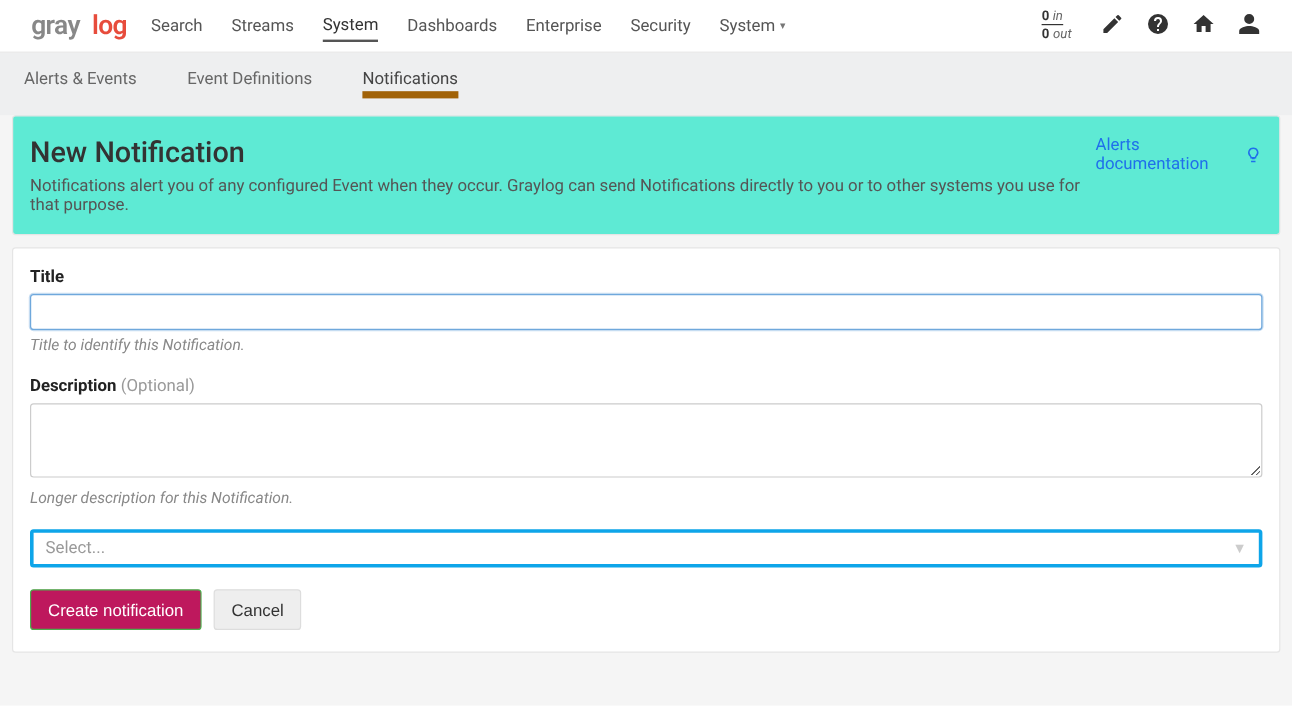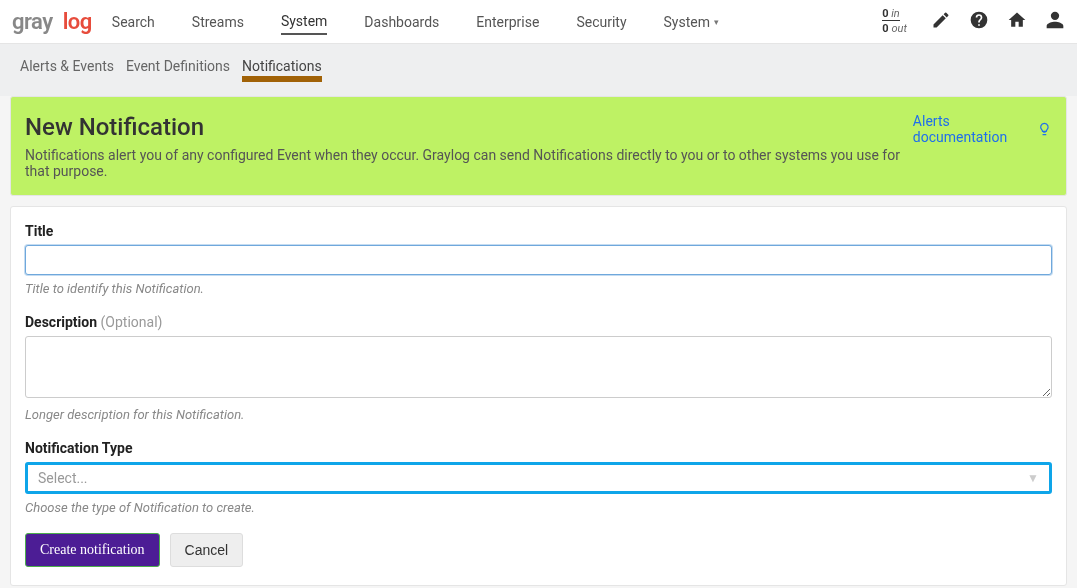--- a/index.html
+++ b/index.html
@@ -12,35 +12,35 @@
       background: #f5f5f5;
       color: #333;
       font-size: 14px;
     }
     .topbar {
       background: #fff;
       border-bottom: 1px solid #e5e5e5;
       display: flex;
       align-items: center;
       height: 44px;
-      padding: 0 12px;
+      padding: 0 26px;
     }
     .logo {
       font-size: 22px;
       font-weight: 600;
       letter-spacing: -0.5px;
       margin-right: 20px;
       display: flex;
       align-items: baseline;
     }
     .logo .g1 { color: #888; }
     .logo .g2 { color: #e74c3c; margin-left: 10px; }
     .navlinks {
       display: flex;
-      gap: 37px;
+      gap: 24px;
       align-items: center;
       flex: 1;
     }
     .navlinks a {
       color: #555;
       text-decoration: none;
       font-size: 14px;
       padding: 4px 0;
     }
     .navlinks a.active {
@@ -76,36 +76,36 @@
       align-items: center;
     }
     .topicons svg {
       width: 20px;
       height: 20px;
       fill: #333;
       cursor: pointer;
     }
     .subnav {
       display: flex;
-      gap: 12px;
+      gap: 42px;
       padding: 14px 20px;
       background: #eeeff0;
     }
     .subnav a {
       color: #666;
       text-decoration: none;
       font-size: 14px;
     }
     .subnav a.active {
       color: #444;
       border-bottom: 6px solid #a16207;
       padding-bottom: 2px;
     }
     .panel {
-      background: #bef264;
+      background: #5eead4;
       margin: 0 10px 10px 10px;
       border: 1px solid #e5e5e5;
       border-radius: 3px;
       padding: 16px 14px;
     }
     .panel-header {
       display: flex;
       justify-content: space-between;
       align-items: flex-start;
     }
@@ -200,24 +200,23 @@
       gap: 10px;
     }
     .btn {
       padding: 8px 14px;
       border-radius: 3px;
       font-size: 14px;
       border: 1px solid transparent;
       cursor: pointer;
     }
     .btn-primary {
-      background: #4c1d95;
+      background: #be185d;
       color: #fff;
       border-color: #4cae4c;
-      font-family: Liberation Serif, serif;
     }
     .btn-default {
       background: #eee;
       color: #333;
       border-color: #ddd;
     }
     #title-input {
       border-color: #6fa8dc;
       box-shadow: 0 0 0 1px rgba(111,168,220,0.4);
     }
@@ -306,25 +305,23 @@
 
   <div class="form-group">
     <label>
       <span>Description </span><span class="optional">(Optional)</span>
     </label>
     <textarea style=""></textarea>
     <div class="form-help">Longer description for this Notification.</div>
   </div>
 
   <div class="form-group">
-    <label>Notification Type</label>
     <div class="select-box">
       <span class="placeholder">Select...</span>
       <span class="chevron">▼</span>
     </div>
-    <div class="form-help">Choose the type of Notification to create.</div>
   </div>
 
   <div class="buttons">
     <button class="btn btn-primary">Create notification</button>
     <button class="btn btn-default">Cancel</button>
   </div>
 </div>
 
 </body></html>

